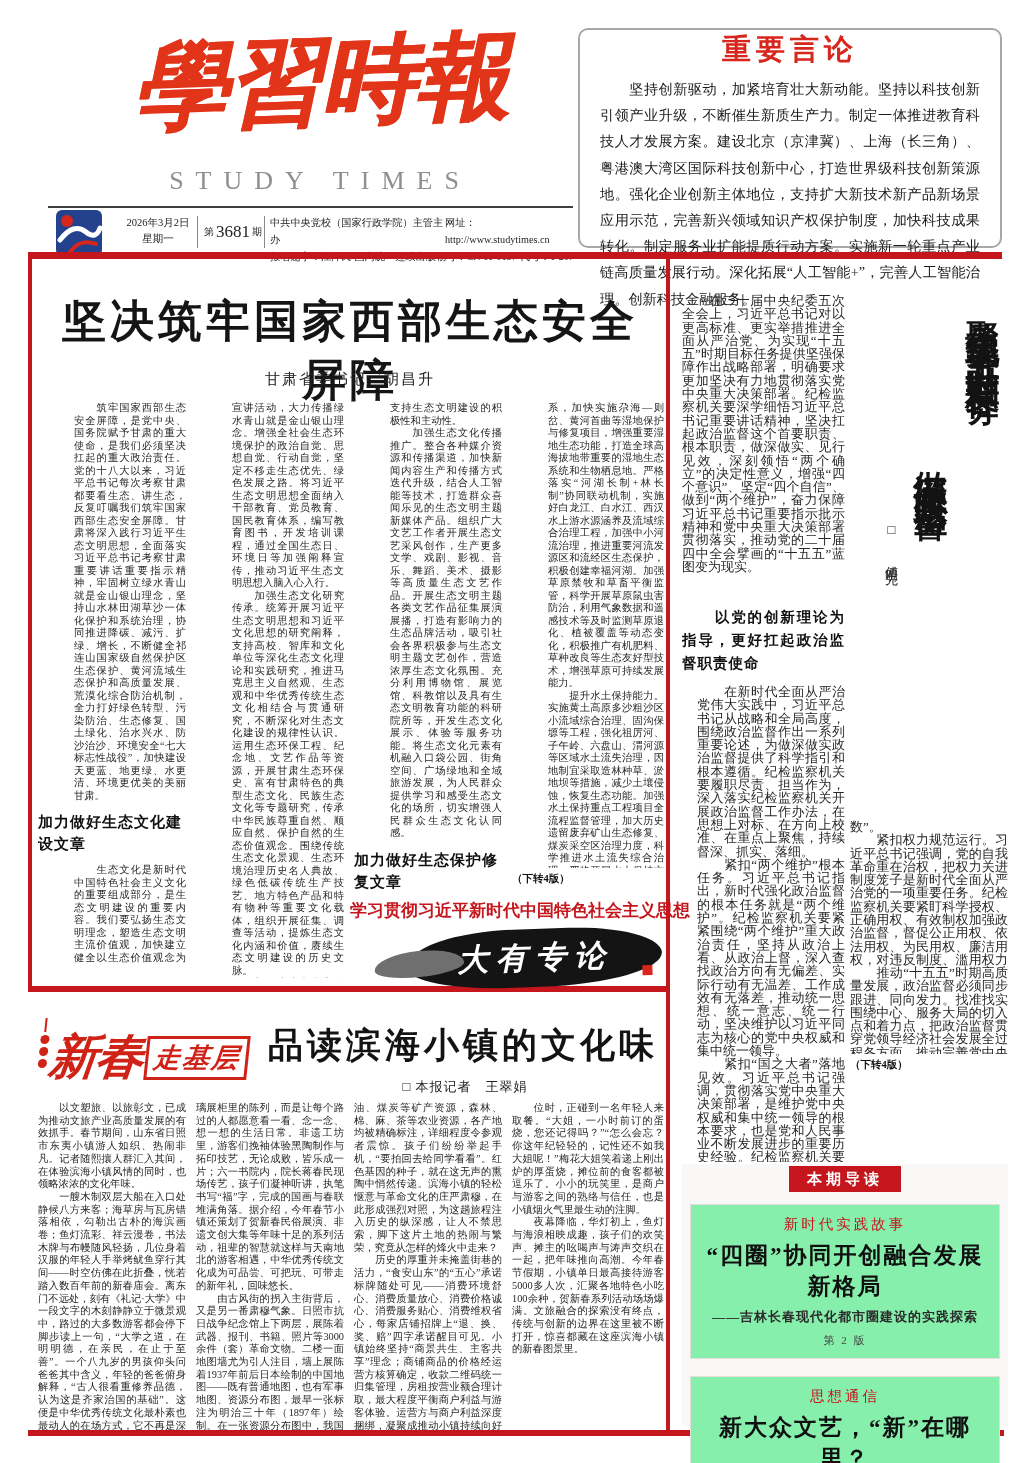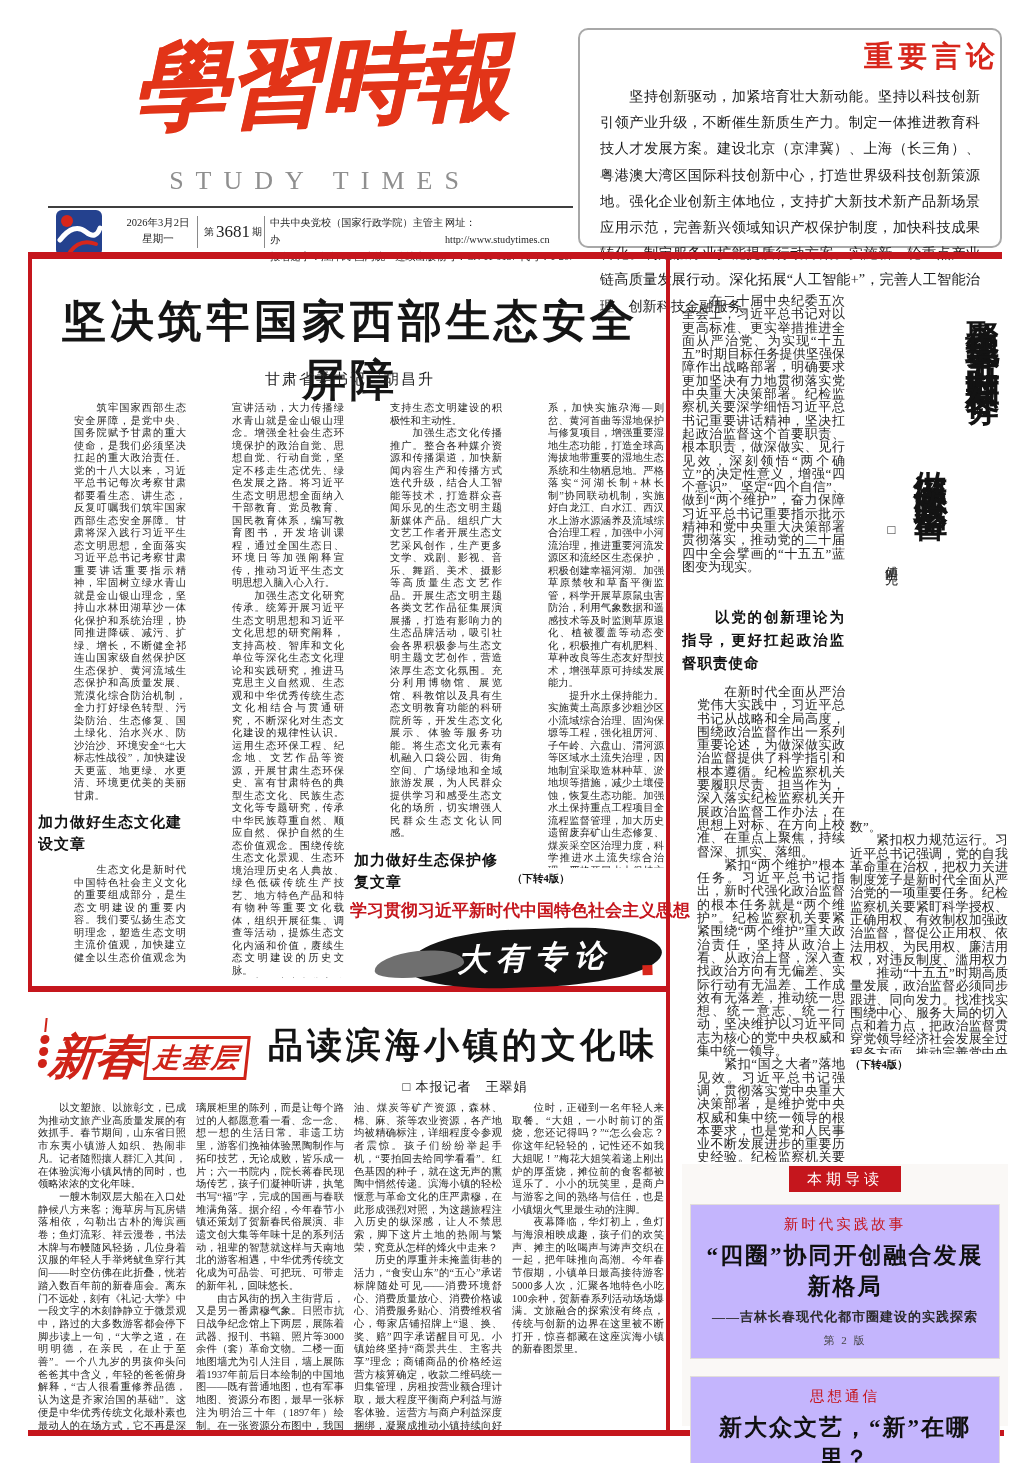--- a/index.html
+++ b/index.html
@@ -18,21 +18,21 @@
   .date-block{left:122px;top:215px;width:72px;text-align:center;font-size:10.5px;line-height:16px;color:#222;}
   .vline{width:1px;background:#8a8a8a;}
   .issue-block{left:204px;top:212px;width:58px;height:40px;display:flex;align-items:center;justify-content:center;color:#222;}
   .issue-block .small{font-size:10px;}
   .issue-block .num{font-size:17px;padding:0 2px;font-family:"Liberation Serif",serif;}
   .info-block{left:270px;top:214px;width:304px;font-size:10.2px;line-height:17px;color:#1d1d1d;}
   .info-row{display:flex;justify-content:space-between;}
 
   
   .quote-box{left:578px;top:28px;width:424px;height:220px;border:2px solid #a8a8a8;border-radius:10px;background:#fff;box-sizing:border-box;}
-  .quote-title{margin-top:7px;text-align:right;font-size:29px;font-weight:bold;color:#d7261b;letter-spacing:5px;font-family:"Liberation Sans",sans-serif;}
+  .quote-title{margin-top:0;text-align:center;font-size:29px;font-weight:bold;color:#d7261b;letter-spacing:5px;font-family:"Liberation Sans",sans-serif;}
   .quote-body{margin:6px 20px 0 20px;font-size:14.2px;line-height:26.2px;text-align:justify;color:#1a1a1a;white-space:pre-line;}
 
   
   .red{background:#c5161d;}
   .bar-top{left:28px;top:252px;width:974px;height:7px;}
   .bar-left{left:28px;top:252px;width:4px;height:740px;}
   .bar-mainbottom{left:28px;top:986px;width:642px;height:6px;}
   .bar-vertsep{left:666px;top:252px;width:4px;height:1184px;}
   .bar-pagebottom{left:28px;top:1430px;width:976px;height:6px;}
 
@@ -59,22 +59,22 @@
   .r-coltext{font-size:13px;line-height:13.3px;text-align:justify;color:#262626;white-space:pre-line;overflow:hidden;}
   .subhead-kai{font-weight:bold;font-size:14.5px;line-height:23px;color:#111;margin:10px 0;text-align:justify;letter-spacing:1px;}
   .vert-head{writing-mode:vertical-rl;height:520px;width:158px;margin-left:auto;}
   .vh1{display:block;font-size:34px;font-weight:bold;letter-spacing:5px;color:#131313;line-height:52px;}
   .vh2{display:block;font-size:34px;font-weight:bold;letter-spacing:5px;color:#131313;line-height:52px;padding-top:150px;}
   .vbyline{display:block;font-size:13px;color:#222;line-height:26px;padding-top:228px;letter-spacing:3px;}
 
   
   .guide{left:682px;top:1164px;width:326px;height:262px;background:#faf8f6;}
   .guide-badge{width:112px;height:26px;margin:2px auto 0 auto;background:#c5161d;color:#fff;text-align:center;
-               font-size:15px;font-weight:normal;line-height:26px;letter-spacing:4px;font-family:"Liberation Sans",sans-serif;}
-  .guide-card{background:#c4b5fd;border:1px solid #e2ded9;margin:12px 8px 17px 8px;text-align:center;padding:10px 6px;}
+               font-size:15px;font-weight:bold;line-height:26px;letter-spacing:4px;font-family:"Liberation Sans",sans-serif;}
+  .guide-card{background:#86efac;border:1px solid #e2ded9;margin:12px 8px 17px 8px;text-align:center;padding:10px 6px;}
   .g-cat{color:#c5161d;font-size:14.5px;letter-spacing:3px;}
   .g-title{font-size:23px;font-weight:bold;color:#101010;letter-spacing:2px;margin-top:6px;}
   .g-sub{font-size:13px;color:#2b2b2b;margin-top:6px;letter-spacing:1px;font-weight:bold;}
   .g-page{font-size:11px;color:#444;margin-top:7px;letter-spacing:2px;}
 
   
   .spring-logo{left:36px;top:1014px;width:232px;height:78px;display:flex;align-items:flex-end;transform:skewX(-6deg);}
   .lanterns{width:14px;height:70px;display:flex;flex-direction:column;align-items:center;gap:3px;padding-bottom:4px;}
   .lantern{width:9px;height:9px;border-radius:50%;background:#cf2318;}
   .lantern-line{width:2px;height:14px;background:#cf2318;}

